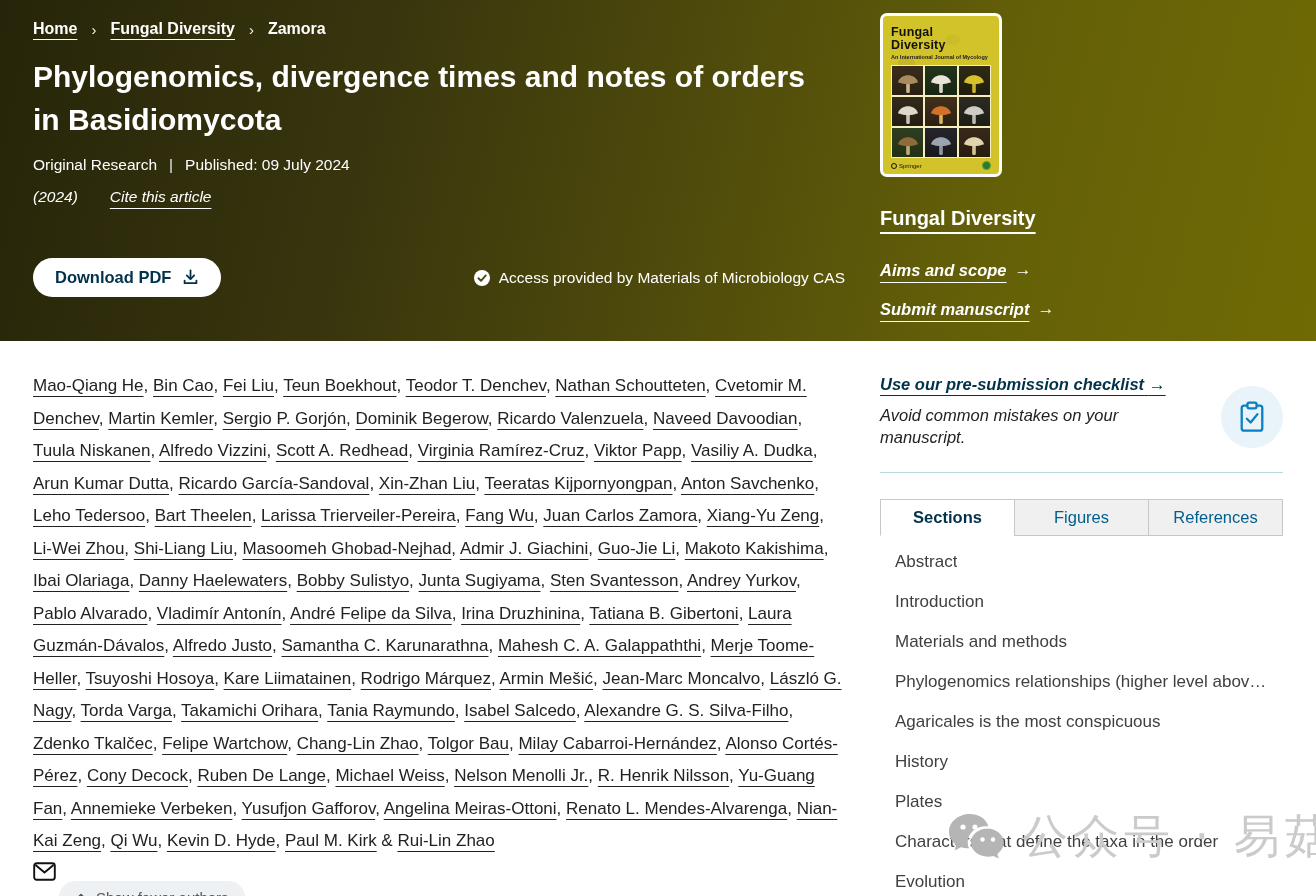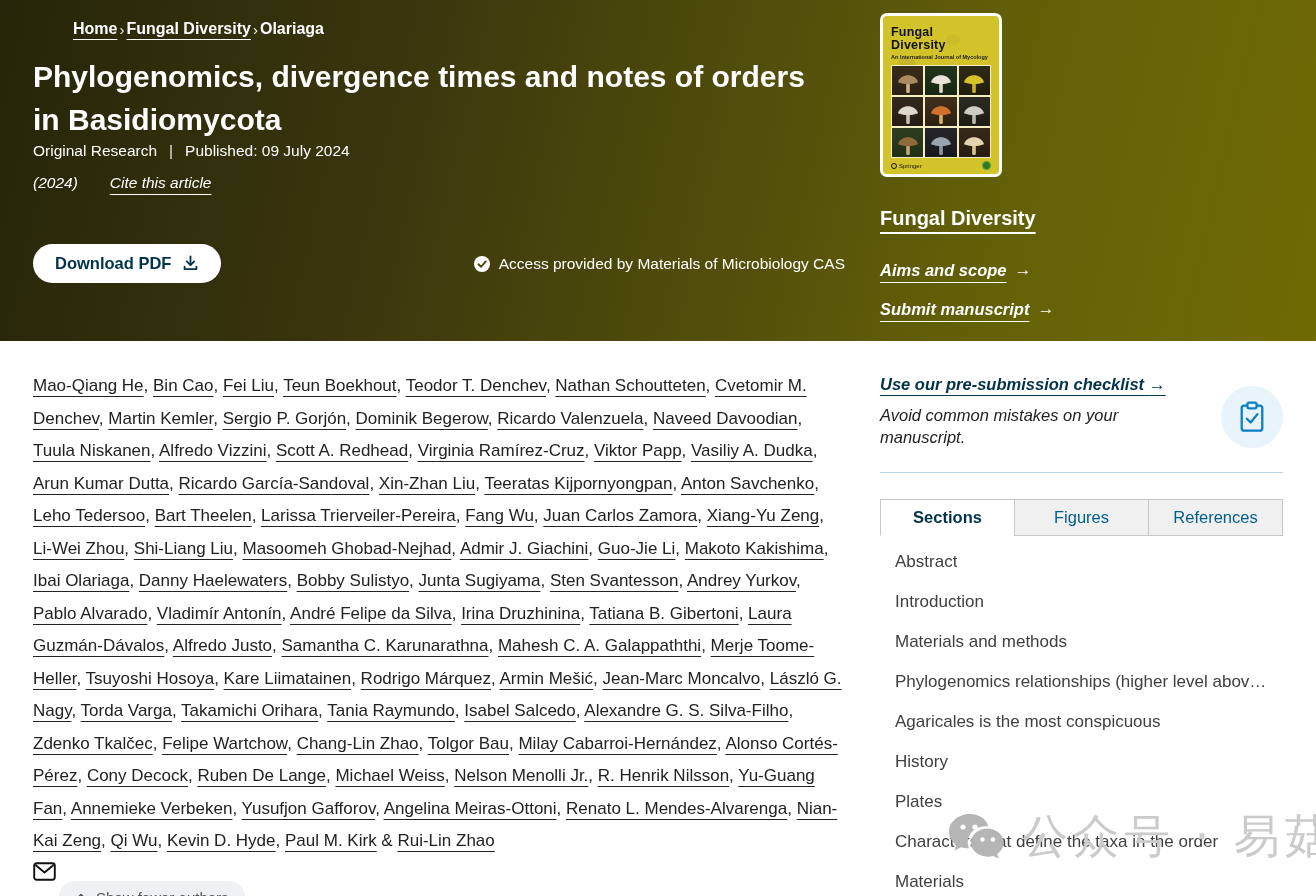--- a/index.html
+++ b/index.html
@@ -9,26 +9,26 @@
     background:#ffffff; font-family:"Liberation Sans", sans-serif; color:#222;
   }
   .grid { display:grid; grid-template-columns:1fr 403px; column-gap:35px; padding:0 33px; }
 
   
   .hero {
     height:341px; color:#fff;
     background:linear-gradient(103deg,#262509 0%,#38350e 28%,#514d0b 55%,#646008 75%,#706a04 100%);
   }
   .hero-left { padding-top:20px; }
-  .breadcrumb { font-size:16px; font-weight:700; display:flex; align-items:center; gap:2px;margin-left:40px; }
+  .breadcrumb { font-size:16px; font-weight:700; display:flex; align-items:center; gap:14px; }
   .breadcrumb a { color:#fff; text-decoration:underline; text-underline-offset:5px; text-decoration-thickness:1px; }
   .crumb-sep { font-weight:400; font-size:15px; opacity:.95; }
   .crumb-current { font-weight:700; }
   .hero-title { font-size:30px; line-height:43px; font-weight:700; margin:17px 0 0 0; max-width:790px; }
-  .meta-row { margin-top:1px; font-size:15.5px; display:flex; align-items:center; gap:12px; }
+  .meta-row { margin-top:15px; font-size:15.5px; display:flex; align-items:center; gap:12px; }
   .meta-row2 { margin-top:14px; font-size:15.5px; display:flex; align-items:center; gap:32px;font-style:italic; }
   .meta-sep { opacity:.9; }
   .cite-link { color:#fff; text-decoration:underline; text-underline-offset:6px; }
   .btn-row { margin-top:52px; display:flex; align-items:center; gap:18px;justify-content:space-between; }
   .btn-download {
     background:#fff; color:#01324b; border:none; cursor:pointer;
     font-family:inherit; font-size:16.5px; font-weight:700;
     padding:10px 22px; border-radius:22px; display:inline-flex; align-items:center; gap:11px;
   }
   .access { display:flex; align-items:center; gap:9px; font-size:15.5px; }
@@ -112,21 +112,21 @@
 <body>
 
 <header class="hero">
   <div class="grid">
     <div class="hero-left">
       <nav class="breadcrumb">
           <a href="#">Home</a>
           <span class="crumb-sep">›</span>
           <a href="#">Fungal Diversity</a>
           <span class="crumb-sep">›</span>
-          <span class="crumb-current">Olariaga</span>
+          <span class="crumb-current">Zamora</span>
         </nav>
 
       <h1 class="hero-title">Phylogenomics, divergence times and notes of orders in Basidiomycota</h1>
 
       <div class="meta-row">
         <span>Original Research</span>
         <span class="meta-sep">|</span>
         <span>Published: 09 July 2024</span>
       </div>
       <div class="meta-row2">
@@ -297,21 +297,21 @@
         <div class="section-item">
           <a href="#" class="section-link">History</a>
         </div>
         <div class="section-item">
           <a href="#" class="section-link">Plates</a>
         </div>
         <div class="section-item">
           <a href="#" class="section-link">Characters that define the taxa in the order</a>
         </div>
         <div class="section-item">
-          <a href="#" class="section-link">Materials</a>
+          <a href="#" class="section-link">Evolution</a>
         </div>
       </nav>
   </aside>
 </main>
 
 <div class="watermark">
   <span>
     <svg width="58" height="50" viewBox="0 0 58 50">
       <g fill="#b5b5b5">
         <path d="M22 2 C10.3 2 1 10 1 19.6 c0 5.4 2.9 10.1 7.4 13.3 l-1.8 5.6 6.4-3.2 c2.1.6 4.3 1 6.6 1 .5 0 1 0 1.5-.1 -.9-1.9-1.4-4-1.4-6.2 0-8.7 8.2-15.7 18.3-15.7 .8 0 1.5 0 2.3.1 C38.6 7.2 31 2 22 2 Z"></path>

